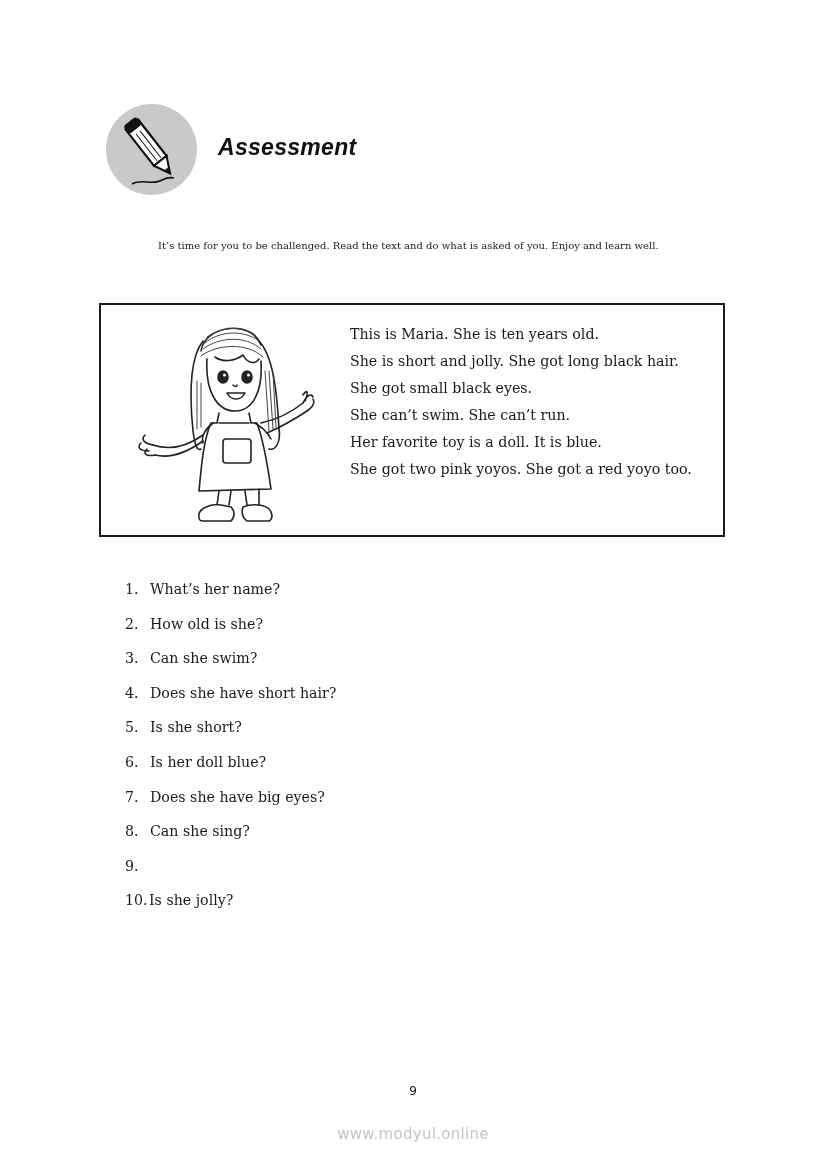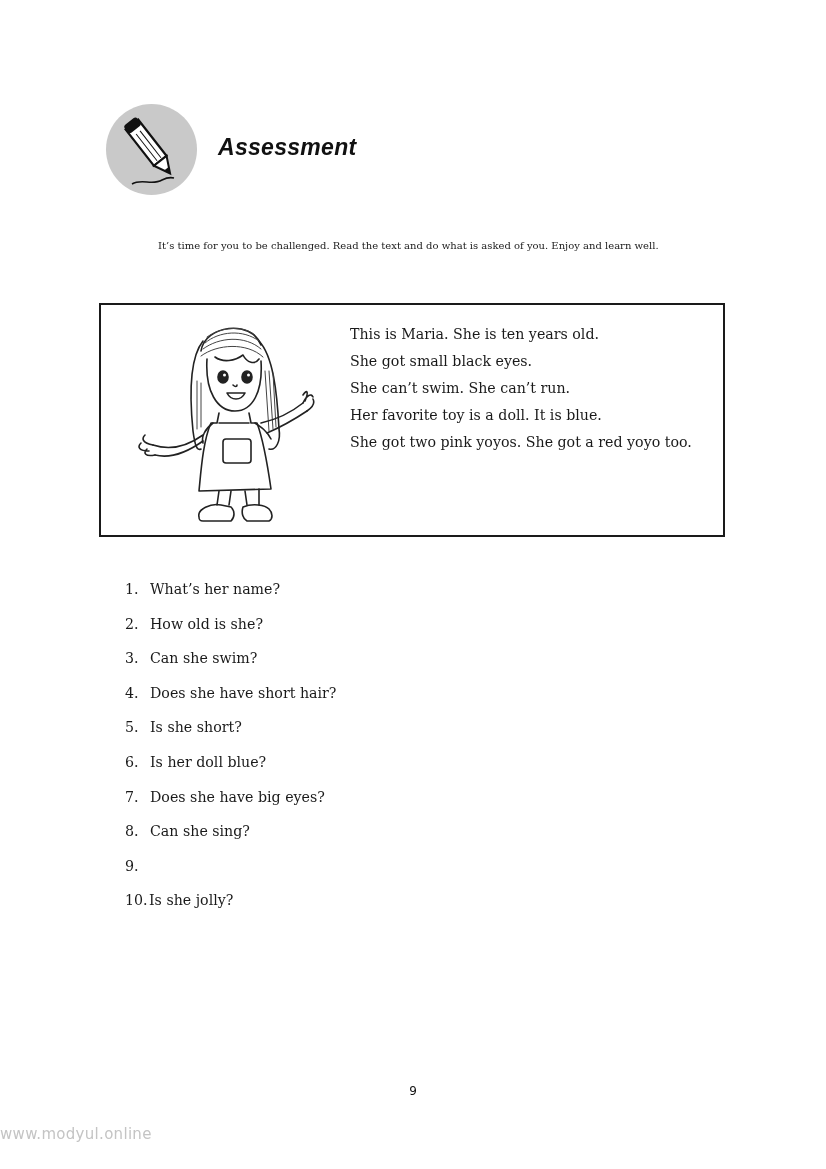--- a/index.html
+++ b/index.html
@@ -12,21 +12,21 @@
   .intro { position: absolute; left: 100px; top: 235px; width: 628px; font-size: 10px; line-height: 21px; text-align: justify; margin-left: 9px; }
   .intro .indent { display: inline-block; width: 49px; }
   .story-box { position: absolute; left: 99px; top: 303px; width: 622px; height: 230px; border: 2px solid #1a1a1a; text-decoration: underline; }
   .girl { position: absolute; left: 30px; top: 6px; width: 185px; height: 215px; }
   .story-lines { position: absolute; left: 249px; top: 16px; font-size: 14.2px; line-height: 27px; white-space: nowrap; }
   .questions { position: absolute; left: 125px; top: 581px; font-size: 14.2px; }
   .q { height: 34.6px; display: flex; white-space: nowrap; }
   .q .num { width: 25px; display: inline-block; }
   .q.ten .num { width: 24px; }
   .page-num { position: absolute; left: 0; width: 826px; top: 1084px; text-align: center; font-family: "DejaVu Sans", sans-serif; font-size: 12px; color: #111; }
-  .watermark { position: absolute; left: 0; width: 826px; top: 1125px; text-align: left; font-family: "DejaVu Sans", sans-serif;
+  .watermark { position: absolute; left: 0; width: 826px; top: 1125px; text-align: center; font-family: "DejaVu Sans", sans-serif;
                font-size: 15px; color: #c4c4c4; letter-spacing: 0.3px; }
 </style>
 </head>
 <body>
 
 <div class="header">
   <div class="icon-circle">
     <svg width="91" height="91" viewBox="0 0 91 91">
       <g transform="rotate(-38 45 45)">
         <rect x="37" y="14" width="16" height="46" fill="#ffffff" stroke="#111" stroke-width="2.2"></rect>
@@ -91,20 +91,21 @@
         <path d="M100 180 L98 194"></path>
       <path d="M114 180 L116 194"></path>
         <path d="M128 178 L128 194"></path>
 
       <path d="M68 206 C66 198, 80 192, 90 194 L100 196 C104 200, 104 206, 100 210 L72 210 C68 210, 68 208, 68 206 Z"></path>
       <path d="M112 196 C122 192, 134 194, 138 198 C142 202, 142 208, 138 210 L116 210 C112 208, 110 202, 112 196 Z"></path>
     </g>
   </svg>
   <div class="story-lines">
     <div>This is Maria. She is ten years old.</div>
+    <div>She is short and jolly. She got long black hair.</div>
     <div>She got small black eyes.</div>
     <div>She can’t swim. She can’t run.</div>
     <div>Her favorite toy is a doll. It is blue.</div>
     <div>She got two pink yoyos. She got a red yoyo too.</div>
   </div>
 </div>
 
 <div class="questions">
   <div class="q">
       <span class="num">1.</span>

